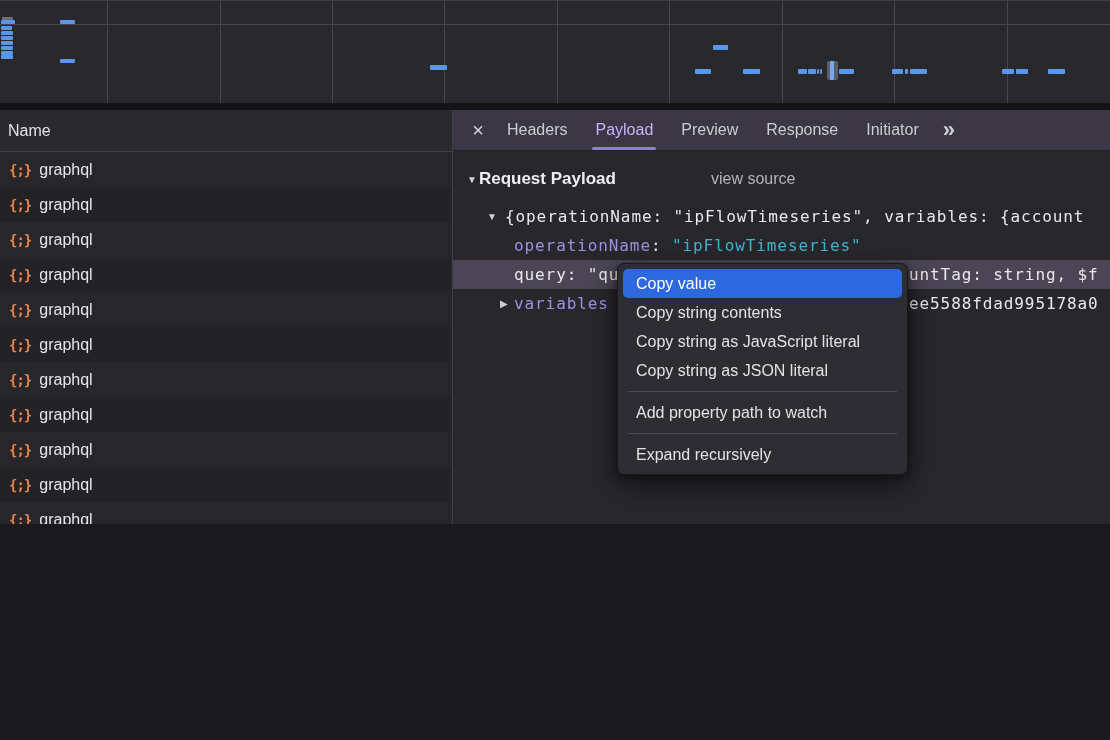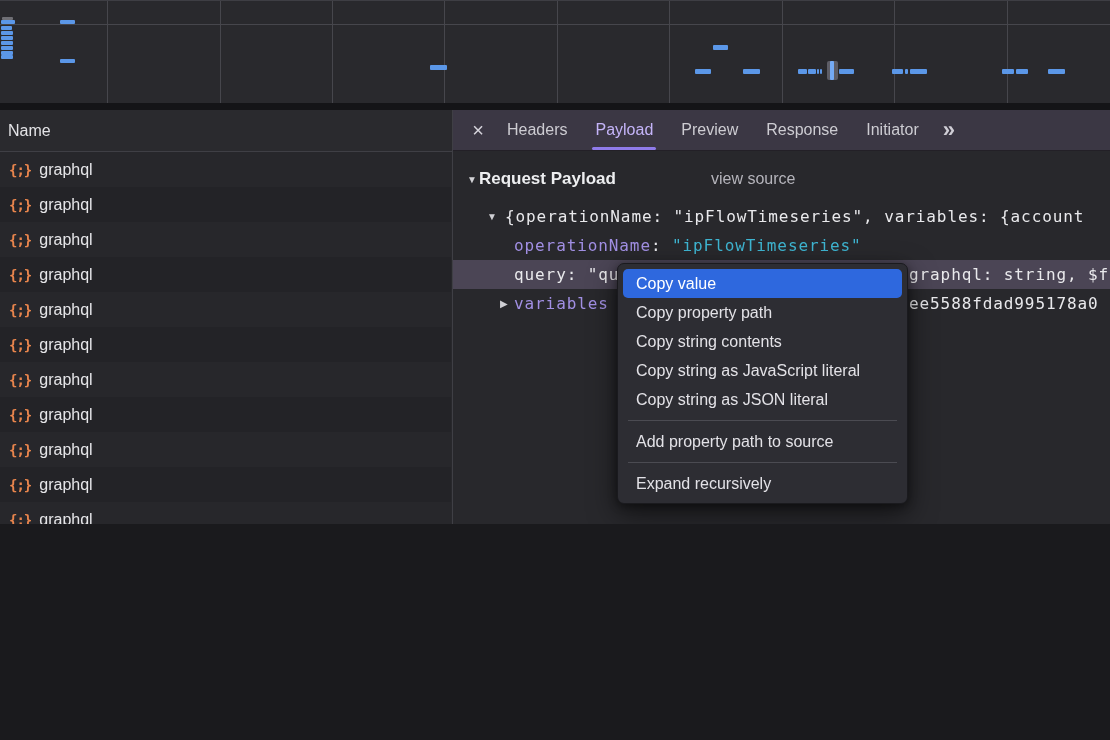--- a/index.html
+++ b/index.html
@@ -205,43 +205,42 @@
         </div>
         <div class="trow">
           <span class="indented">
             <span class="key">operationName</span><span>: </span><span class="str">"ipFlowTimeseries"</span>
           </span>
         </div>
         <div class="trow selected">
           <span class="indented">
             <span></span><span>query</span><span>: "qu</span>
           </span>
-          <span class="frag-right">graphql: string, $f</span>
+          <span class="frag-right">untTag: string, $f</span>
         </div>
         <div class="trow">
           <span class="tri" style="left:47px">▶</span>
           <span class="indented">
             <span class="key">variables</span>
           </span>
           <span class="frag-right">ee5588fdad995178a0</span>
         </div>
       </div>
     </div>
   </div>
 
   <div class="summary-band">
     <div class="summary-divider"></div>
   </div>
   <div class="bottom-bar"></div>
 
   <div class="context-menu" id="menu">
       <div class="menu-item highlighted">Copy value</div>
-      <div class="menu-item">Copy property path</div>
       <div class="menu-item">Copy string contents</div>
       <div class="menu-item">Copy string as JavaScript literal</div>
       <div class="menu-item">Copy string as JSON literal</div>
       <div class="menu-sep"></div>
-      <div class="menu-item">Add property path to source</div>
+      <div class="menu-item">Add property path to watch</div>
       <div class="menu-sep"></div>
       <div class="menu-item">Expand recursively</div>
     </div>
 
 </div>
 
 </body></html>

